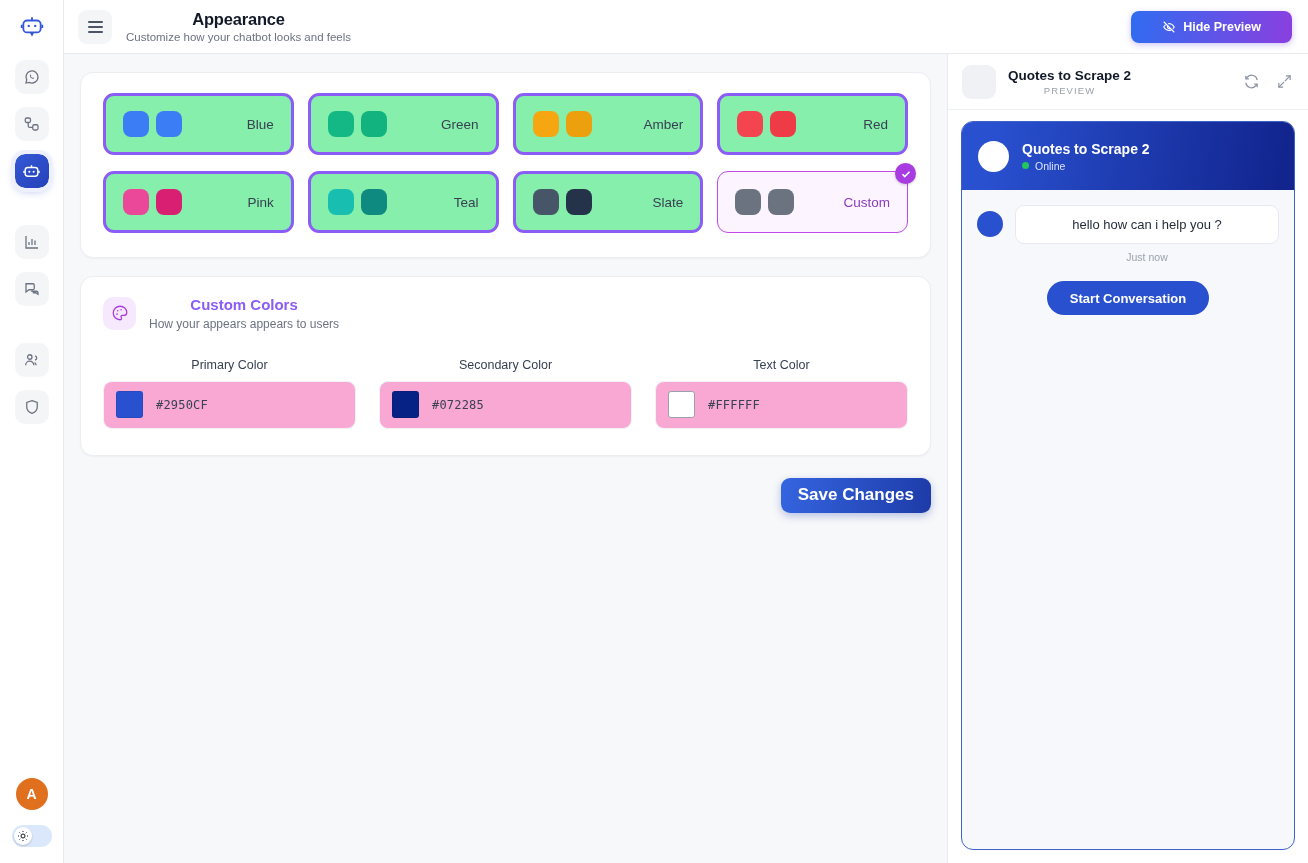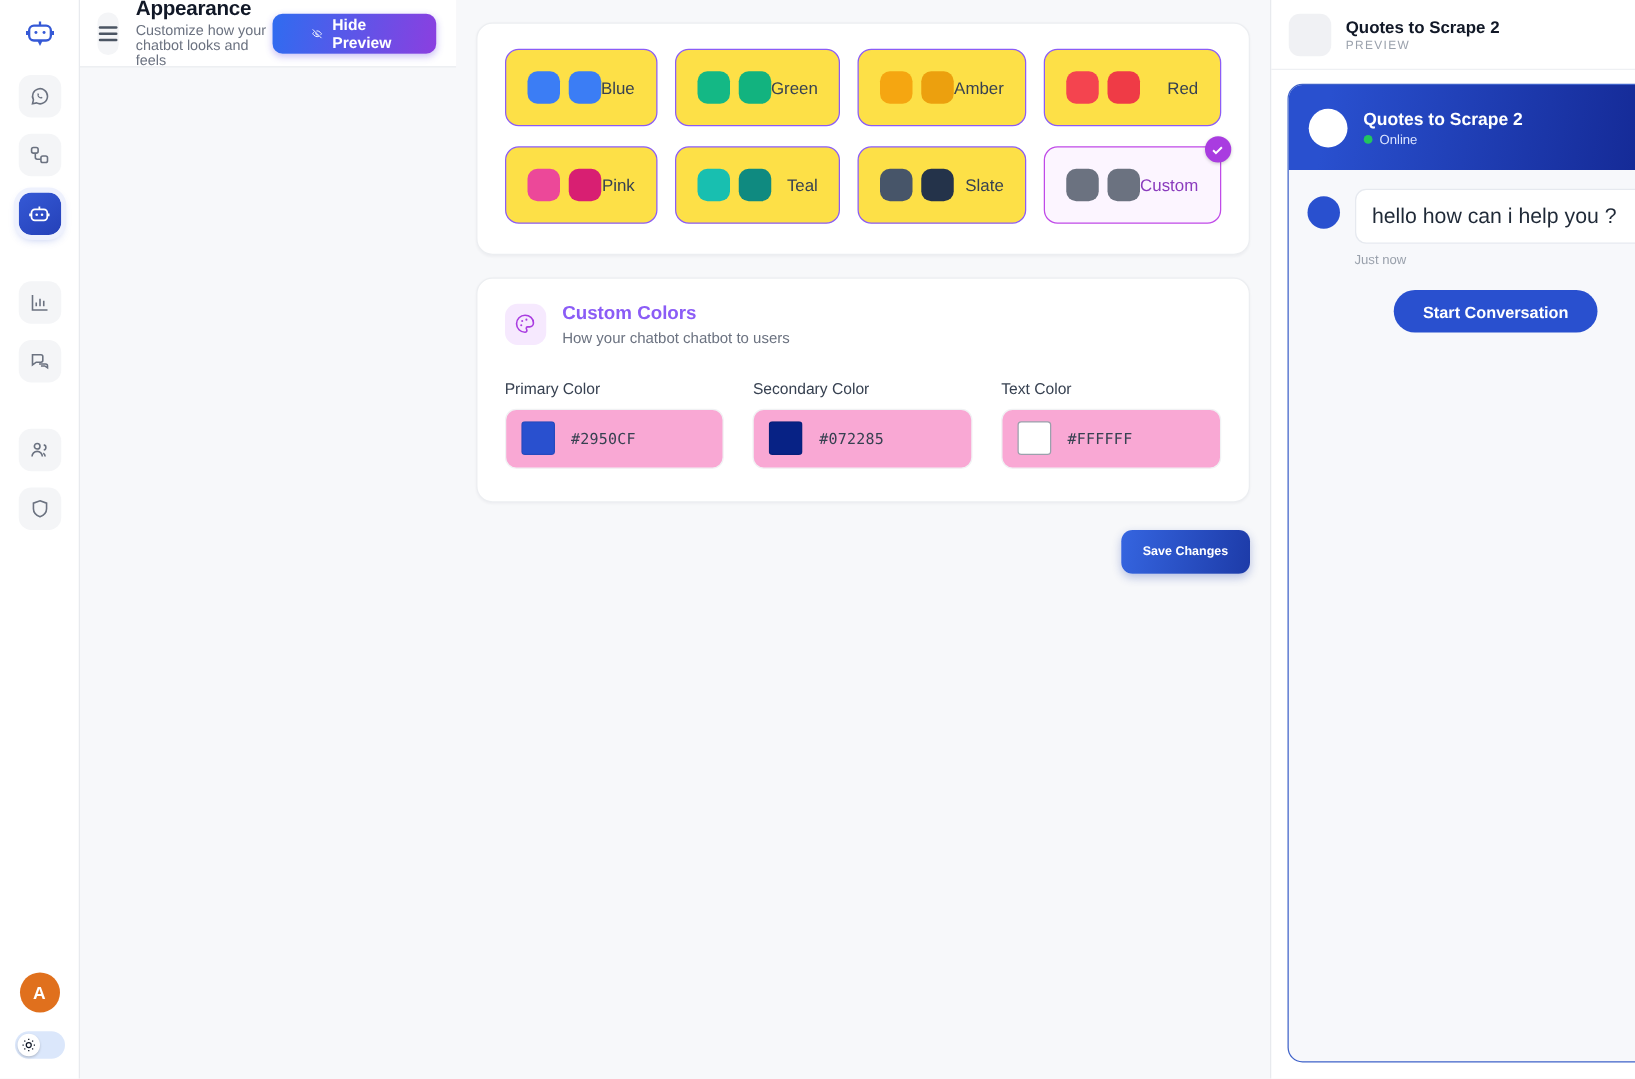--- a/index.html
+++ b/index.html
@@ -50,21 +50,21 @@
     cursor: pointer;
   }
   .theme-knob {
     width: 18px; height: 18px; border-radius: 50%;
     background: #ffffff;
     display: flex; align-items: center; justify-content: center;
     box-shadow: 0 1px 2px rgba(0,0,0,.2);
   }
 
   
-  .main-col { flex: 1 1 auto; height: 863px; display: flex; min-width: 0; }
+  .main-col { flex: 1 1 auto; height: 863px; display: flex; flex-direction: column; min-width: 0; text-align: center; }
   .topbar {
     height: 54px; flex: 0 0 54px;
     background: #ffffff;
     border-bottom: 1px solid #e8eaee;
     display: flex; align-items: center; padding: 0 16px 0 14px;
   }
   .hamburger {
     width: 34px; height: 34px; border-radius: 9px;
     background: #f4f5f7;
     display: flex; flex-direction: column; align-items: center; justify-content: center;
@@ -97,22 +97,22 @@
     background: #ffffff;
     border: 1px solid #eceef1;
     border-radius: 13px;
     box-shadow: 0 1px 2px rgba(16,24,40,.04);
   }
   .themes-card { padding: 20px 22px 24px 22px; }
   .theme-grid { display: grid; grid-template-columns: repeat(4, 1fr); gap: 16px 14px; }
   .theme-item {
     height: 62px;
     border-radius: 11px;
-    background: #fde047;
-    border: 1px solid #8b5cf6;
+    background: #86efac;
+    border: 3px solid #8b5cf6;
     display: flex; align-items: center;
     padding: 0 17px;
     cursor: pointer; position: relative;
   }
   .theme-item.selected {
     background: #fcf5ff;
     border: 1.6px solid #c04ae8;
   }
   .sw-pair { display: flex; gap: 7px; }
   .sw { width: 26px; height: 26px; border-radius: 8px; }
@@ -152,21 +152,21 @@
     cursor: pointer;
   }
   .color-chip { width: 27px; height: 27px; border-radius: 3px; flex: 0 0 27px; }
   .hexval { font-family: "DejaVu Sans Mono", monospace; font-size: 12px; color: #374151; letter-spacing: .2px; }
 
   .save-row { display: flex; justify-content: flex-end; margin-top: 22px; }
   .save-btn {
     height: 35px; padding: 0 17px;
     border-radius: 9px;
     background: linear-gradient(100deg,#3565e0,#1d3ba8);
-    color: #fff; font-size: 10px; font-weight: bold;
+    color: #fff; font-size: 17px; font-weight: bold;
     display: flex; align-items: center;
     cursor: pointer; box-shadow: 0 3px 8px rgba(29,59,168,.3);
   }
 
   
   .preview {
     width: 361px; flex: 0 0 361px;
     background: #ffffff;
     border-left: 1px solid #e8eaee;
     display: flex; flex-direction: column;
@@ -208,21 +208,21 @@
 
   .chat-body { flex: 1 1 auto; padding: 15px 15px 0 15px; }
   .msg-row { display: flex; gap: 12px; }
   .bot-dot { width: 26px; height: 26px; border-radius: 50%; background: #2950cf; flex: 0 0 26px; margin-top: 6px; }
   .msg-col { flex: 1 1 auto; min-width: 0; }
   .bubble {
     background: #ffffff;
     border: 1px solid #e6e9ef;
     border-radius: 9px;
     padding: 11px 13px;
-    font-size: 17px; color: #1f2937;
+    font-size: 13px; color: #1f2937;
   }
   .msg-time { font-size: 10.5px; color: #9aa1ac; margin-top: 7px; }
   .start-row { display: flex; justify-content: center; margin-top: 18px; }
   .start-btn {
     height: 34px; padding: 0 23px;
     border-radius: 19px;
     background: #2950cf; color: #ffffff;
     font-size: 13px; font-weight: bold;
     display: flex; align-items: center;
     cursor: pointer;
@@ -405,21 +405,21 @@
             <div class="palette-badge">
               <svg width="18" height="18" viewBox="0 0 24 24" fill="none" stroke="currentColor" stroke-width="1.7">
                 <path d="M12 3a9 9 0 1 0 0 18c1.4 0 2-0.9 2-1.8s-.7-1.7-.7-2.5c0-.8.6-1.4 1.5-1.4H17a4 4 0 0 0 4-4C21 6.3 17 3 12 3z"></path>
                 <circle cx="9" cy="9" r="1.1" fill="currentColor" stroke="none"></circle>
                 <circle cx="13.5" cy="7.6" r="1.1" fill="currentColor" stroke="none"></circle>
                 <circle cx="8" cy="13.5" r="1.1" fill="currentColor" stroke="none"></circle>
               </svg>
             </div>
             <div>
               <div class="colors-title">Custom Colors</div>
-              <div class="colors-sub">How your chatbot chatbot to users</div>
+              <div class="colors-sub">How your appears appears to users</div>
             </div>
           </div>
           <div class="fields" id="color-fields">
               <div>
                 <div class="field-label">Primary Color</div>
                 <div class="field-box">
                   <div class="color-chip" style="background:#2950CF;border:1px solid rgba(0,0,0,.08)"></div>
                   <div class="hexval">#2950CF</div>
                 </div>
               </div>

